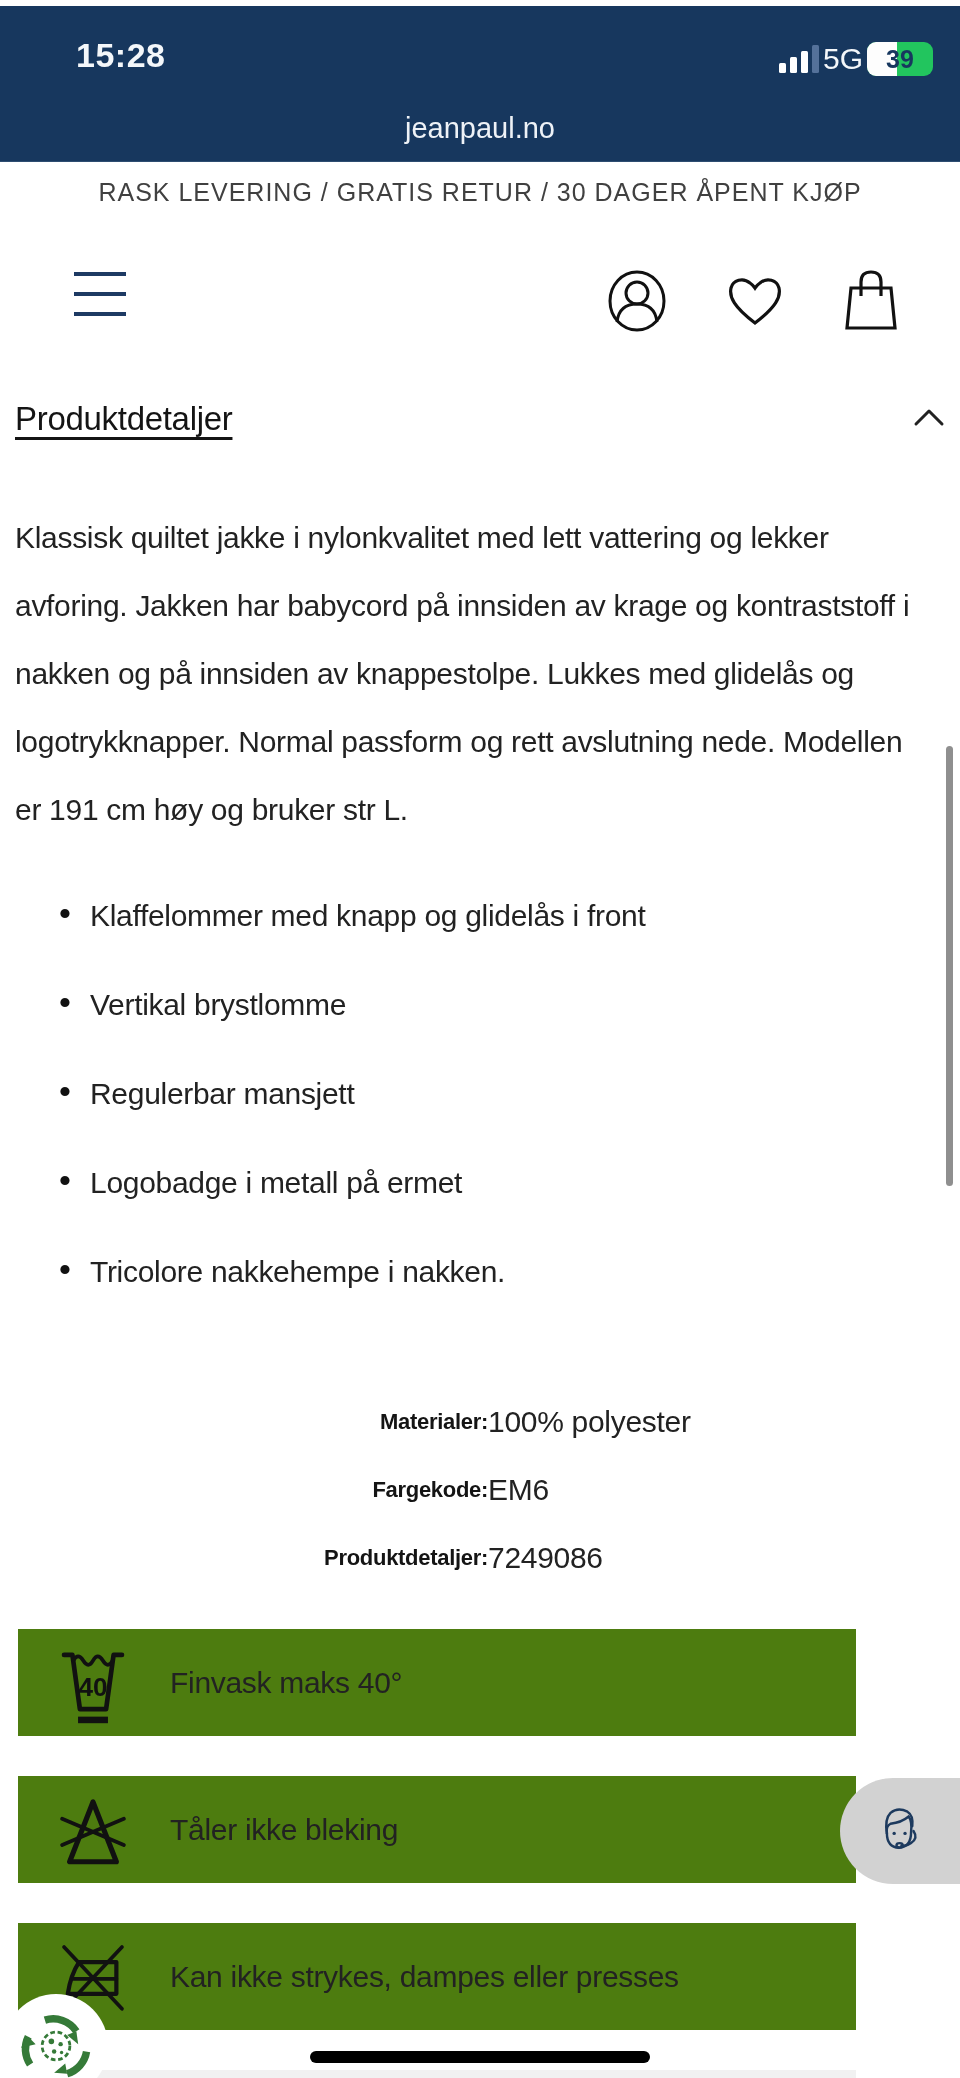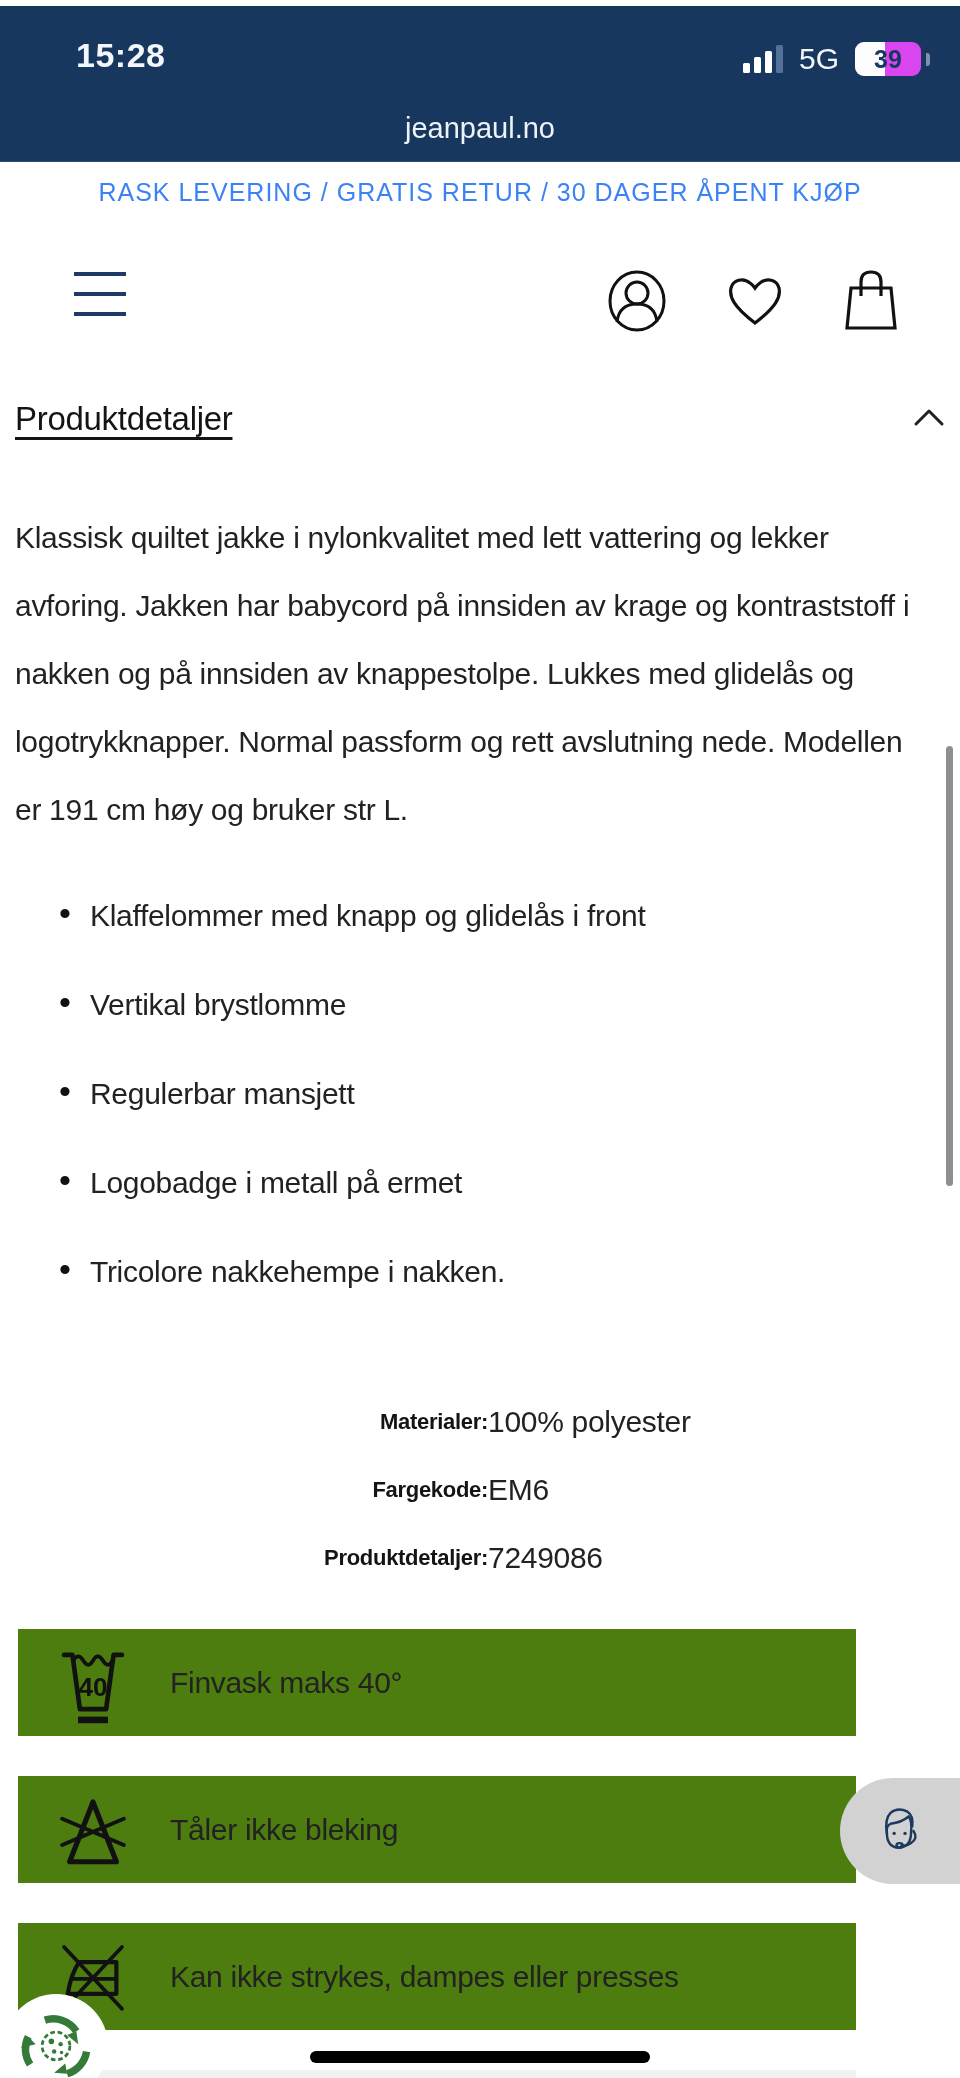--- a/index.html
+++ b/index.html
@@ -3,34 +3,34 @@
 <meta charset="utf-8">
 <style>
   * { margin:0; padding:0; box-sizing:border-box; }
   html,body { background:#fff; }
   body { font-family:"Liberation Sans", sans-serif; }
   .page { position:relative; width:960px; height:2078px; overflow:hidden; background:#fff; margin:6px auto; }
 
   
   .statusbar { position:absolute; left:0; top:0; width:960px; height:156px; background:#17375e; border-bottom:1px solid #2e4d71; }
   .time { position:absolute; left:76px; top:30px; color:#f4f7fa; font-size:34px; font-weight:700; letter-spacing:.5px; }
-  .status-right { position:absolute; right:30px; top:36px; display:flex; align-items:center; gap:16px; }
+  .status-right { position:absolute; right:30px; top:36px; display:flex; align-items:center; gap:4px; }
   .signal { display:flex; align-items:flex-end; gap:4px; height:28px; }
   .signal i { display:block; width:7px; border-radius:1.5px; background:#fff; }
   .signal i.b1{height:10px} .signal i.b2{height:16px} .signal i.b3{height:22px}
   .signal i.b4{height:28px; background:#54719a;}
   .net { color:#f4f7fa; font-size:30px; font-weight:500; }
-  .battery { position:relative; width:66px; height:34px; border-radius:9px; background:#d946ef; overflow:hidden; }
+  .battery { position:relative; width:66px; height:34px; border-radius:9px; background:#22c55e; overflow:hidden; }
   .battery .fill { position:absolute; left:0; top:0; bottom:0; width:45%; background:#fdfdfd; }
   .battery .pct { position:absolute; inset:0; display:flex; align-items:center; justify-content:center; color:#17375e; font-size:25px; font-weight:700; }
   .battery-nub { width:4px; height:13px; background:#7d92aa; border-radius:0 3px 3px 0; margin-left:-11px; }
   .url { position:absolute; left:0; right:0; bottom:16px; text-align:center; color:#eef2f7; font-size:29px; }
 
   
-  .banner { position:absolute; left:0; top:172px; width:960px; text-align:center; color:#3b82f6; font-size:25px; letter-spacing:1px; }
+  .banner { position:absolute; left:0; top:172px; width:960px; text-align:center; color:#404040; font-size:25px; letter-spacing:1px; }
   .header { position:absolute; left:0; top:250px; width:960px; height:90px; }
   .hamburger { position:absolute; left:74px; top:16px; width:52px; height:44px; display:flex; flex-direction:column; justify-content:space-between; cursor:pointer; }
   .hamburger i { display:block; height:4px; background:#1d3a63; }
   .logo { position:absolute; left:186px; top:2px; display:flex; align-items:center; cursor:pointer; }
   .logo .word { font-family:"Liberation Serif", serif; font-weight:700; color:#24406b; font-size:54px; letter-spacing:3px; }
   .logo svg { margin:0 2px; }
   .hicon { position:absolute; top:12px; width:60px; height:66px; display:flex; align-items:center; justify-content:center; cursor:pointer; }
   .hicon.account{ left:607px; } .hicon.wishlist{ left:725px; } .hicon.cart{ left:841px; }
 
   

